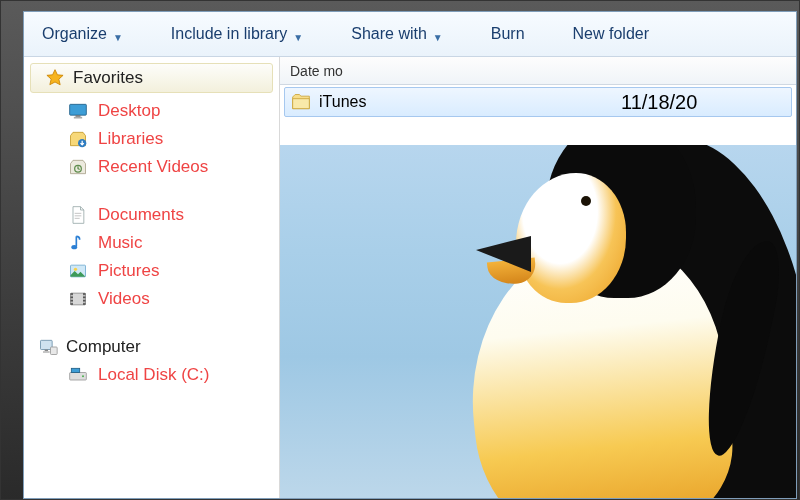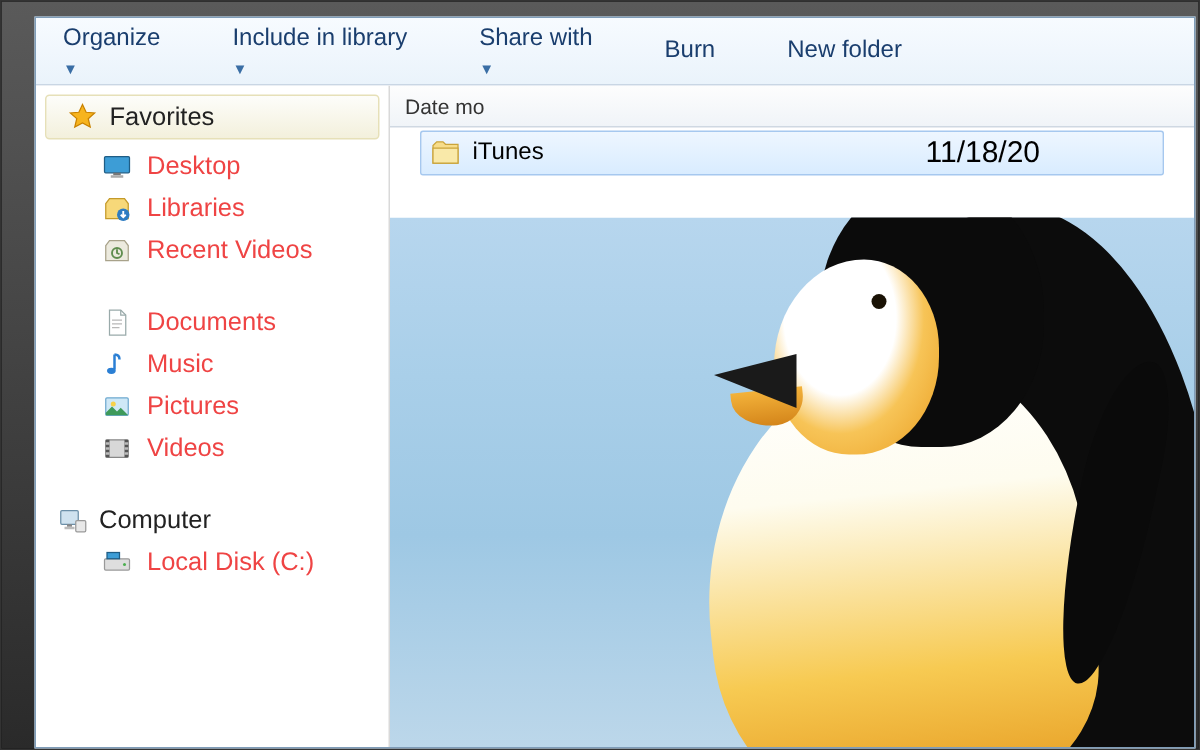--- a/index.html
+++ b/index.html
@@ -26,27 +26,27 @@
   .toolbar {
     height: 45px;
     background: linear-gradient(#f7fbff, #eaf3fb);
     border-bottom: 1px solid #c9d6e4;
     display: flex; align-items: center;
     padding: 0 18px;
     gap: 48px;
     color: #1a3e6e;
     font-size: 16px;
   }
-  .toolbar .item { display: flex; align-items: flex-start; gap: 6px; cursor: default; flex-direction: column; }
+  .toolbar .item { display: flex; align-items: flex-end; gap: 6px; cursor: default; }
   .toolbar .chev { font-size: 10px; color: #3a6ea5; }
   .body {
     flex: 1; display: flex; overflow: hidden;
   }
   .sidebar {
-    width: 236px;
+    width: 256px;
     border-right: 1px solid #d9d9d9;
     background: #fff;
     padding: 6px 0;
     overflow: hidden;
   }
   .group-header {
     display: flex; align-items: center; gap: 8px;
     padding: 4px 14px;
     font-size: 17px;
     color: #222;
@@ -88,21 +88,21 @@
     position: absolute; left: 50%; top: 0; transform: translateX(-50%);
     font-size: 9px; color: #5a7fa8;
   }
   .rows { position: relative; flex: 1; }
   .row {
     display: flex; align-items: center;
     height: 30px;
     background: linear-gradient(#eef6ff, #d9ecff);
     border: 1px solid #a6c8ef;
     border-radius: 2px;
-    margin: 2px 20px;
+    margin: 2px 4px;
   }
   .row .cell-name { width: 326px; display: flex; align-items: center; gap: 8px; padding-left: 6px; font-size: 16px; }
   .row .cell-date { flex: 1; font-size: 20px; padding-left: 10px; }
 
   .preview {
     position: absolute;
     top: 60px; left: 0; right: 0; bottom: 0;
     overflow: hidden;
   }
   .preview .sky {

